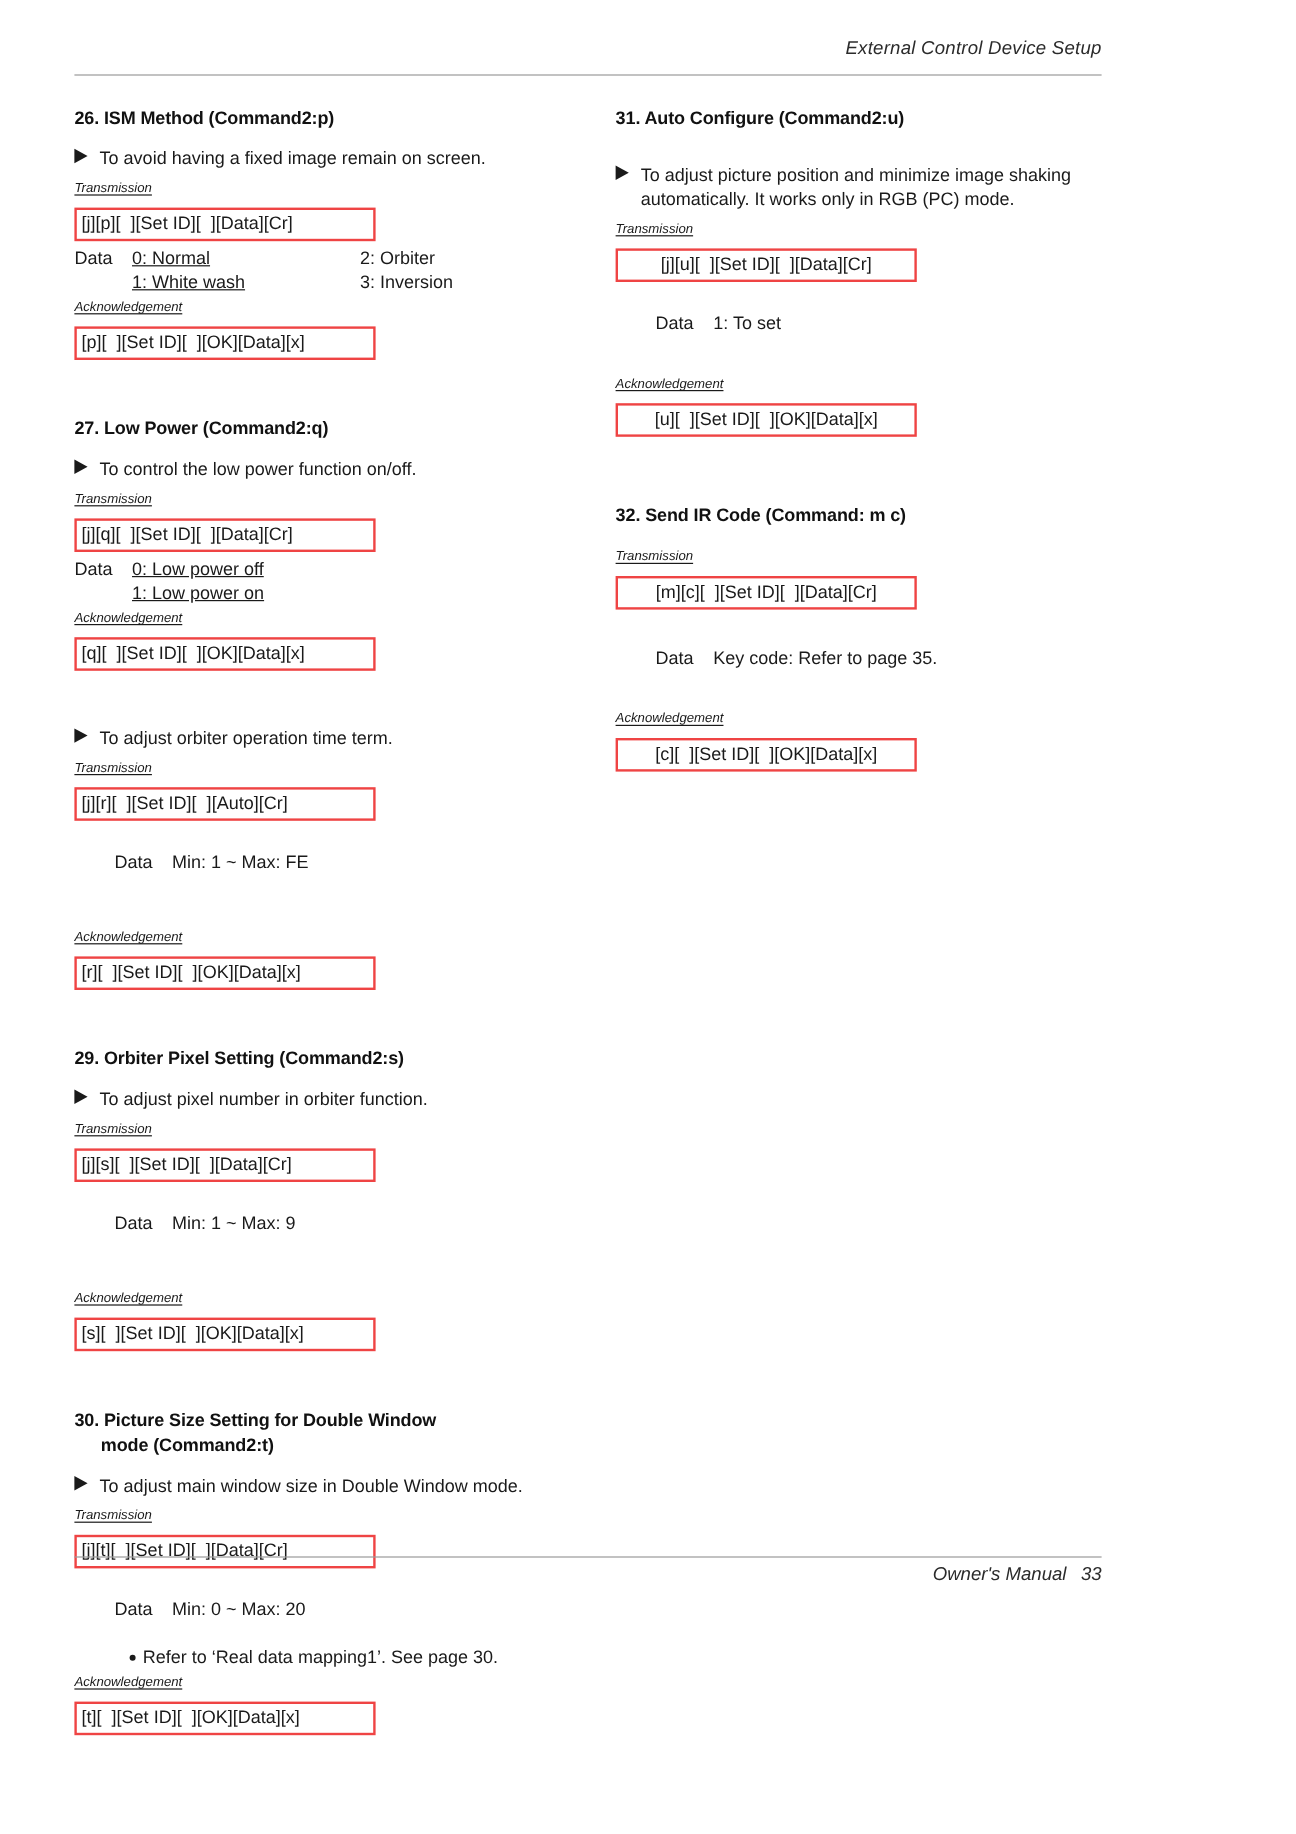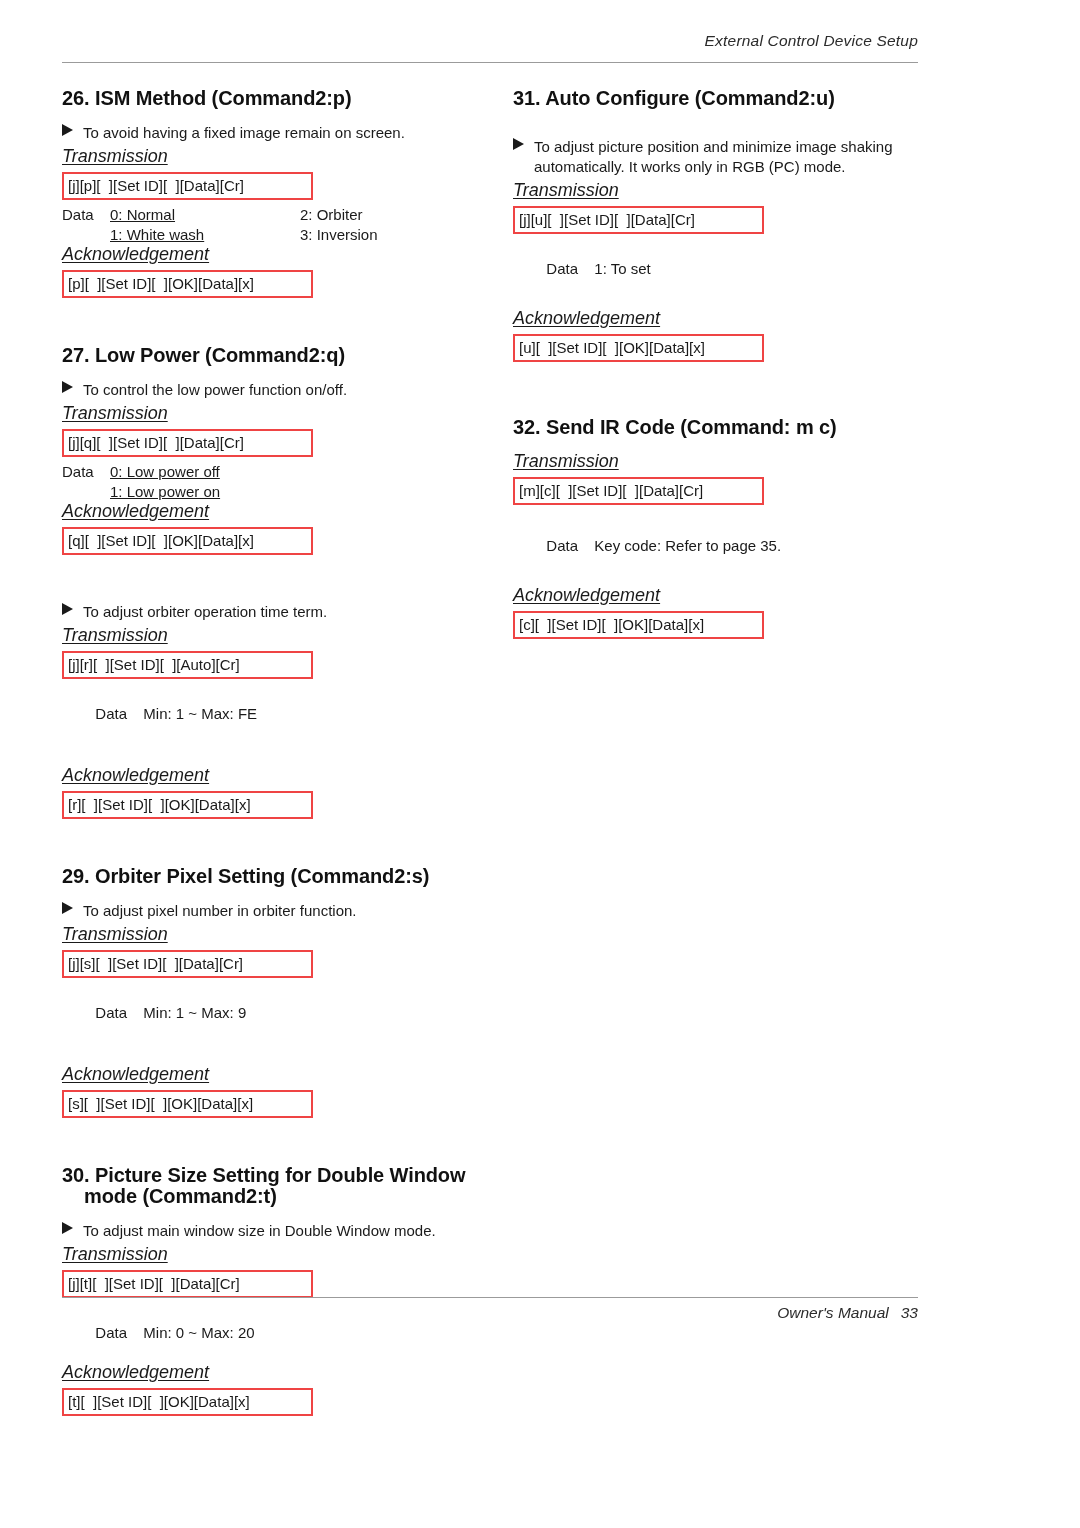--- a/index.html
+++ b/index.html
@@ -79,21 +79,21 @@
     top: 88px;
   }
   .col-left  { left: 62px;  width: 420px; }
   .col-right { left: 513px; width: 420px; }
 
   
   .section { position: relative; }
 
   .sec-title {
     font-weight: bold;
-    font-size: 20px;
+    font-size: 15px;
     line-height: 21px;
     color: #111;
     margin: 0 0 14px 0;
     letter-spacing: -0.1px;
   }
   .sec-title .line2 {
     display: block;
     padding-left: 22px;
   }
 
@@ -112,21 +112,21 @@
     width: 0;
     height: 0;
     border-top: 6.5px solid transparent;
     border-bottom: 6.5px solid transparent;
     border-left: 11px solid #1a1a1a;
   }
   .desc .line2 { display: block; }
 
   .label-ul {
     font-style: italic;
-    font-size: 18px;
+    font-size: 11px;
     line-height: 19px;
     color: #1a1a1a;
     text-decoration: underline;
     text-underline-offset: 2px;
     display: inline-block;
     margin: 0 0 3px 0;
   }
   .label-row { margin: 0 0 3px 0; }
 
   .cmdbox {
@@ -134,21 +134,21 @@
     border: 2px solid #ef4444;
     height: 28px;
     line-height: 24px;
     padding: 0 4px;
     font-size: 15px;
     color: #1a1a1a;
     white-space: pre;
     margin: 0 0 5px 0;
   }
   .cmdbox.w-left  { width: 251px; }
-  .cmdbox.w-right { width: 251px; }
+  .cmdbox.w-right { width: 251px; text-align: center; }
 
   .datarow {
     position: relative;
     font-size: 15px;
     line-height: 20px;
     color: #1a1a1a;
     white-space: pre;
     margin: 0;
   }
   .datarow .dlabel { display: inline-block; width: 48px; }
@@ -311,20 +311,24 @@
         <span class="tri"></span>
         <span>To adjust main window size in Double Window mode.</span>
       </div>
       <div class="label-row">
         <span class="label-ul">Transmission</span>
       </div>
       <div class="cmdbox w-left">[j][t][  ][Set ID][  ][Data][Cr]</div>
       <div class="datarow">
         <span class="dlabel">Data</span><span class="dval">Min: 0 ~ Max: 20</span>
       </div>
+      <div class="bulletrow">
+        <span class="dot"></span>
+        <span>Refer to ‘Real data mapping1’. See page 30.</span>
+      </div>
       <div class="label-row">
         <span class="label-ul">Acknowledgement</span>
       </div>
       <div class="cmdbox w-left">[t][  ][Set ID][  ][OK][Data][x]</div>
     </div>
 
   </div>
 
   <div class="col col-right">
 

